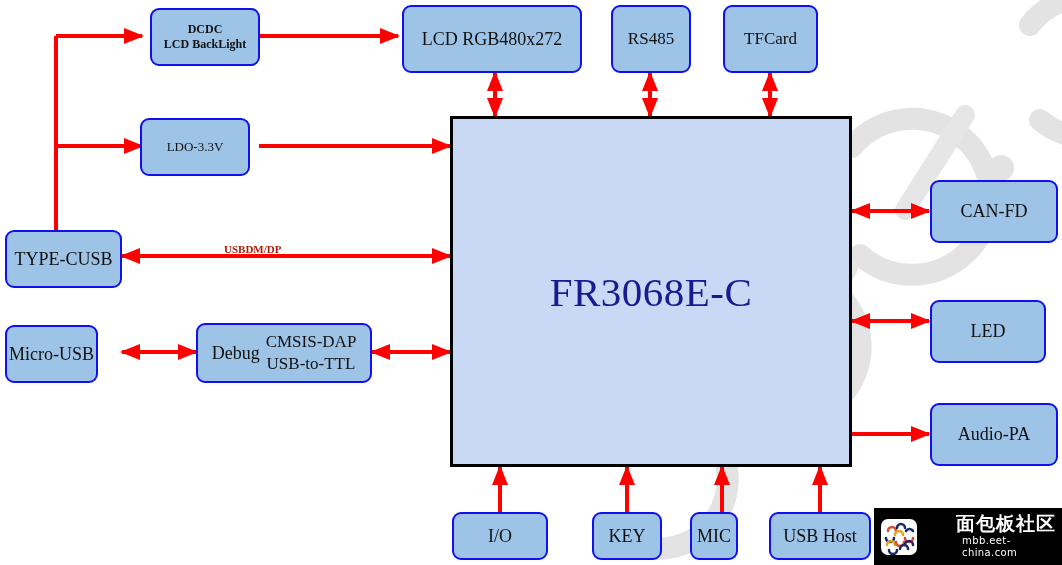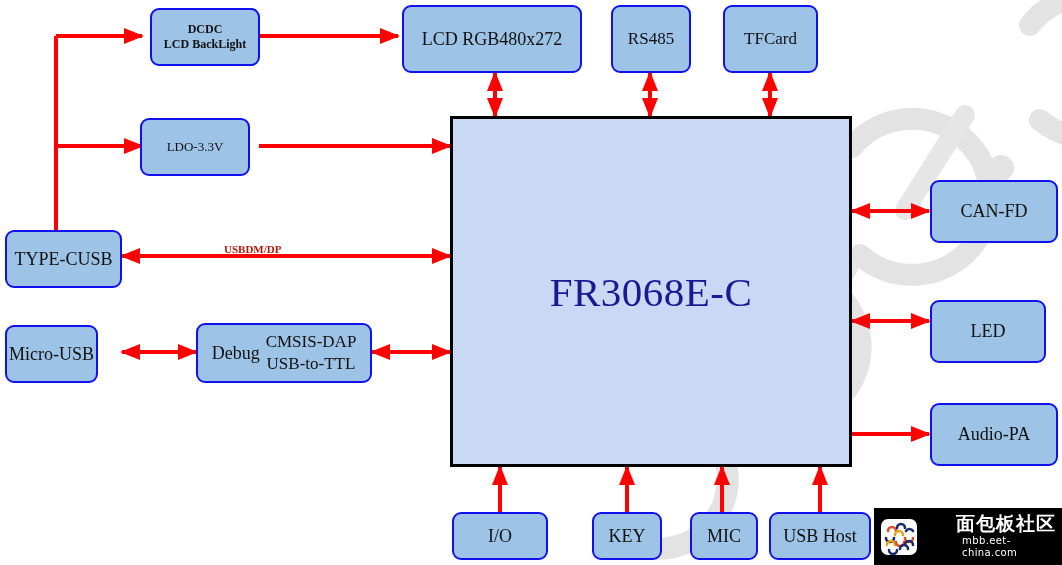--- a/index.html
+++ b/index.html
@@ -269,21 +269,21 @@
   </div>
 
   <div class="blk" style="left:452px; top:512px; width:96px; height:48px;">
     <span class="fs-18">I/O</span>
   </div>
 
   <div class="blk" style="left:592px; top:512px; width:70px; height:48px;">
     <span class="fs-18">KEY</span>
   </div>
 
-  <div class="blk" style="left:690px; top:512px; width:68px; height:48px;">
+  <div class="blk" style="left:690px; top:512px; width:48px; height:48px;">
     <span class="fs-18">MIC</span>
   </div>
 
   <div class="blk" style="left:769px; top:512px; width:102px; height:48px;">
     <span class="fs-18">USB Host</span>
   </div>
 
   <div class="logo" style="left:874px; top:508px; width:188px; height:57px;">
     <div class="logo-mark">
       <svg viewBox="0 0 36 36" width="36" height="36">

